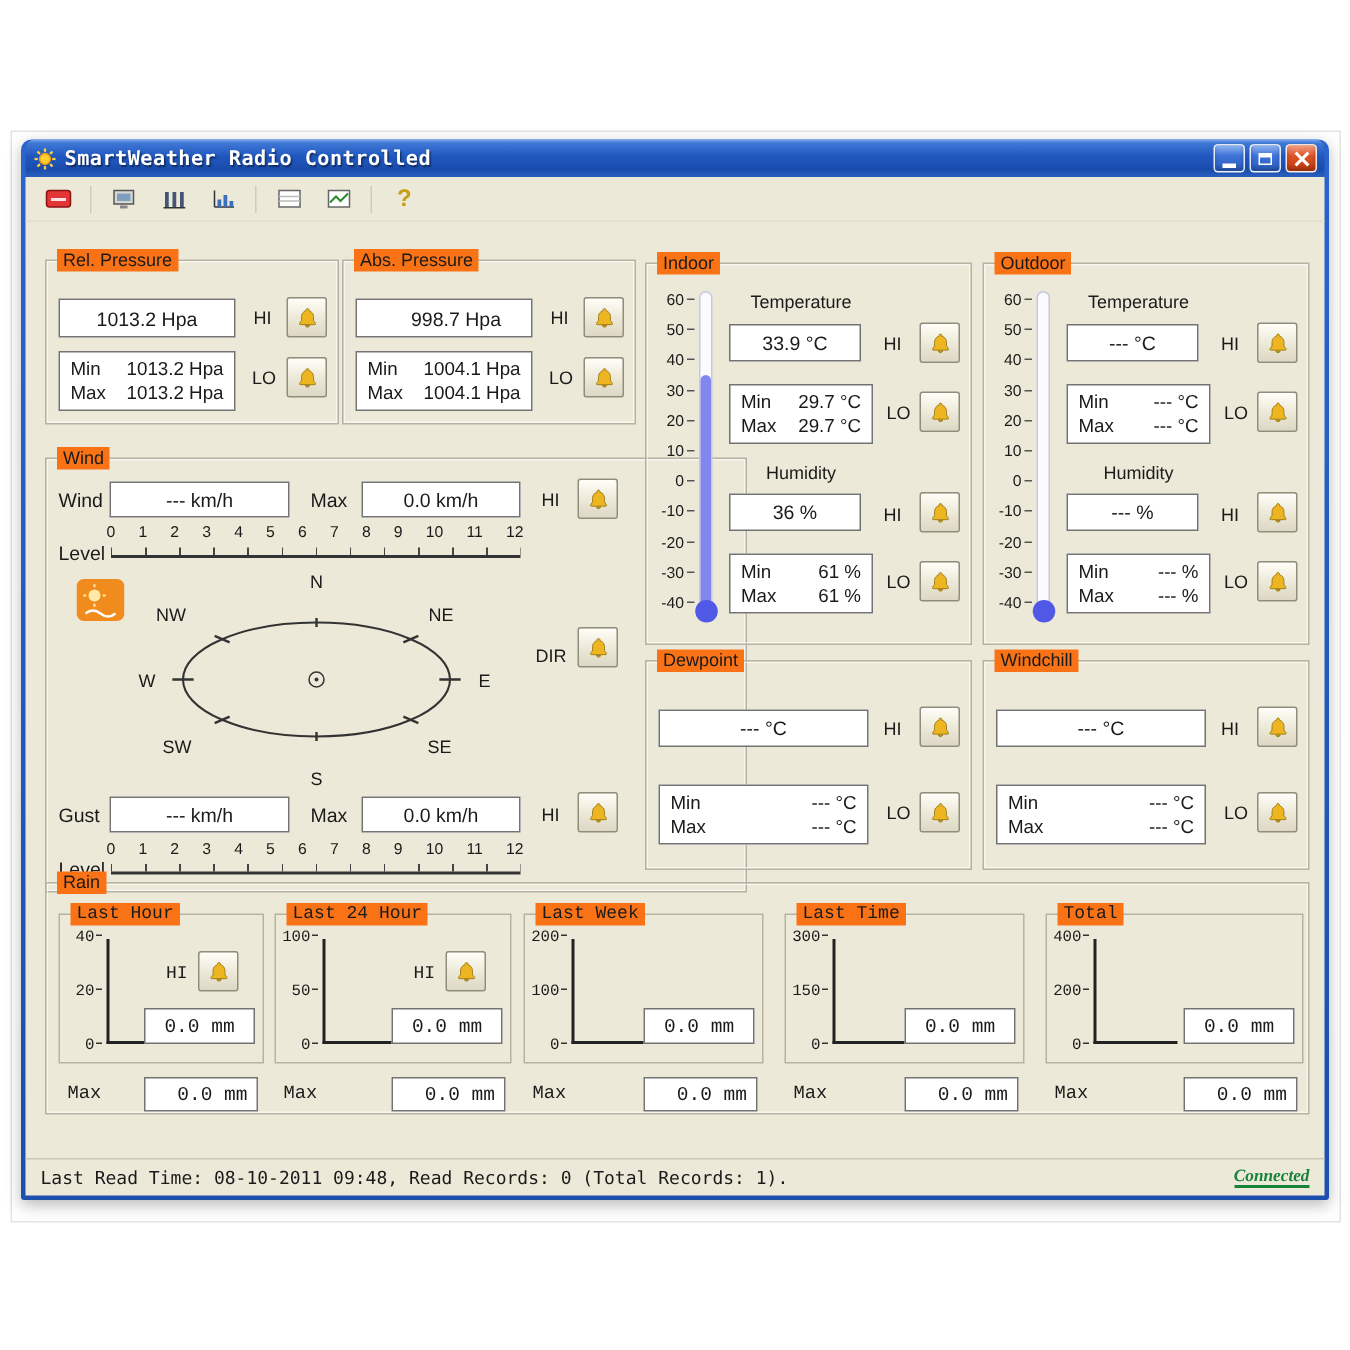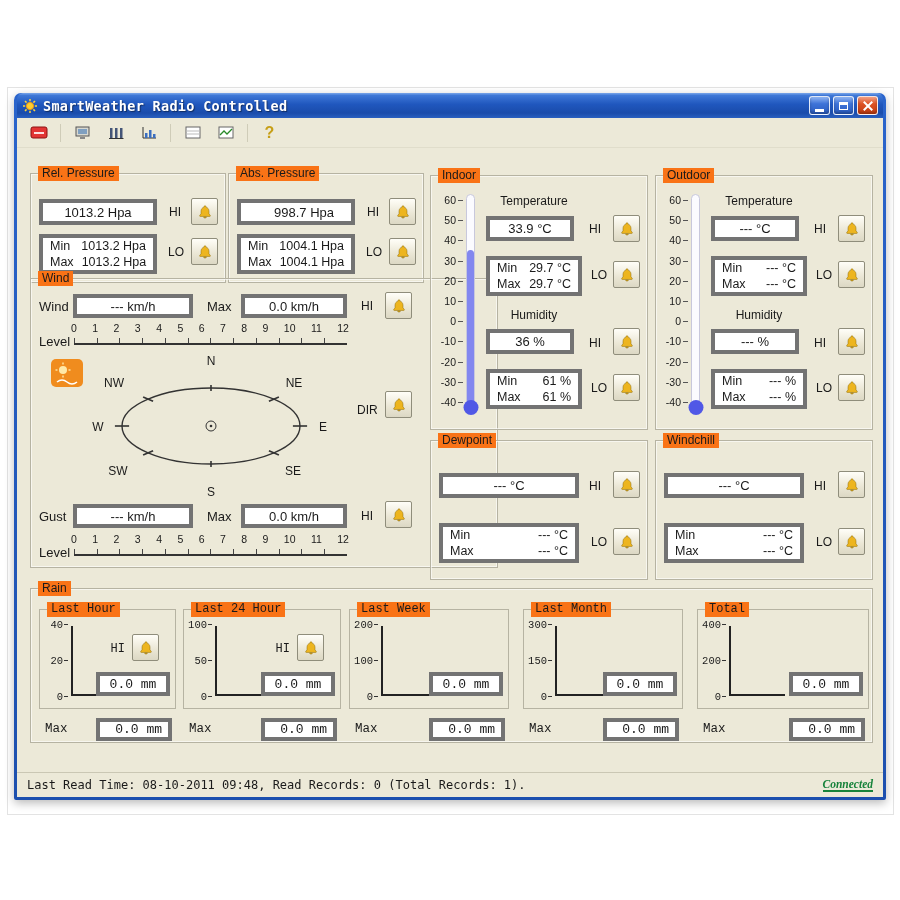--- a/index.html
+++ b/index.html
@@ -24,21 +24,21 @@
   .toolbar{height:30px;display:flex;align-items:center;gap:6px;padding:0 8px;border-bottom:1px solid #e0ddcb;}
   .tbtn{width:27px;height:24px;display:flex;align-items:center;justify-content:center;background:transparent;border:1px solid transparent;cursor:pointer;}
   .tbtn svg{width:20px;height:16px;}
   .tsep{width:1px;height:18px;background:#cfccb8;margin:0 2px;}
   .help-glyph{font-size:16px;font-weight:bold;color:#c79f16;}
   .main{flex:1;position:relative;}
   .statusbar{height:25px;border-top:1px solid #cac7b4;display:flex;align-items:center;justify-content:space-between;padding:0 10px;font-family:"DejaVu Sans Mono",monospace;font-size:12px;}
   .brand{color:#17833b;font-style:italic;font-weight:bold;font-size:11.5px;border-bottom:2px solid #17833b;font-family:"Liberation Serif",serif;}
   .group{position:absolute;border:1px solid #b6b3a2;box-shadow:inset 0 0 0 1px rgba(255,255,255,.6);}
   .gtitle{position:absolute;top:-8px;left:7px;background:#f97316;padding:0 4px;font-size:12px;line-height:15px;white-space:nowrap;}
-  .field{position:absolute;background:#fff;border:4px solid #737373;font-size:13px;display:flex;align-items:center;justify-content:center;white-space:nowrap;}
+  .field{position:absolute;background:#fff;border:1px solid #737373;font-size:13px;display:flex;align-items:center;justify-content:center;white-space:nowrap;}
   .minmax{flex-direction:column;justify-content:center;gap:2px;align-items:stretch;padding:15px 7px;}
   .mm-row{display:flex;justify-content:space-between;gap:8px;font-size:12.5px;}
   .hl{position:absolute;font-size:12px;}
   .bell-btn{position:absolute;width:27px;height:27px;background:linear-gradient(180deg,#fffef8,#eae6d4 60%,#dcd8c4);border:1px solid #8f8d7b;border-radius:2px;display:flex;align-items:center;justify-content:center;cursor:pointer;padding:0;}
   .bell-btn svg{width:16px;height:16px;}
   .thermo{position:absolute;display:flex;align-items:flex-start;}
   .th-scale{display:flex;flex-direction:column;justify-content:space-between;align-items:flex-end;height:214px;font-size:10.5px;width:26px;}
   .th-scale span::after{content:"";display:inline-block;width:5px;border-top:1px solid #555;margin-left:2px;vertical-align:3px;}
   .th-track{position:relative;width:9px;height:214px;margin-left:3px;background:#fbfbff;border:1px solid #c8c8dc;border-radius:5px;}
   .th-fill{position:absolute;left:0;right:0;bottom:0;background:#8287ef;border-radius:4px;}
@@ -211,21 +211,21 @@
             </div>
         </div>
         <span class="hl" style="left:137px;top:71px;">LO</span>
         <button class="bell-btn" style="left:160px;top:64px;">
             <svg viewBox="0 0 16 16">
               <use href="#bell-sym"></use>
             </svg>
           </button>
       </div>
 
-      <div class="group" style="left:13px;top:130px;width:468px;height:290px;">
+      <div class="group" style="left:13px;top:157px;width:468px;height:290px;">
         <span class="gtitle">Wind</span>
         <span class="hl" style="left:8px;top:20px;font-size:13px;">Wind</span>
         <div class="field" style="left:42px;top:15px;width:120px;height:24px;">
             <span>--- km/h</span>
           </div>
         <span class="hl" style="left:176px;top:20px;font-size:13px;">Max</span>
         <div class="field" style="left:210px;top:15px;width:106px;height:24px;">
             <span>0.0 km/h</span>
           </div>
         <span class="hl" style="left:330px;top:20px;">HI</span>
@@ -609,21 +609,21 @@
           <div class="max-row">
             <span class="max-label">Max</span>
             <div class="field max-field">
                 <span>0.0 mm</span>
               </div>
           </div>
         </div>
 
         <div class="rain-col" style="left:492px;width:160px;">
           <div class="sub">
-            <span class="gtitle">Last Month</span>
+            <span class="gtitle">Last Time</span>
             <div class="rc-labels">
                 <span>300</span>
                 <span>150</span>
                 <span>0</span>
               </div>
             <div class="rc-axis"></div>
             <div class="field rain-val">
                 <span>0.0 mm</span>
               </div>
           </div>

